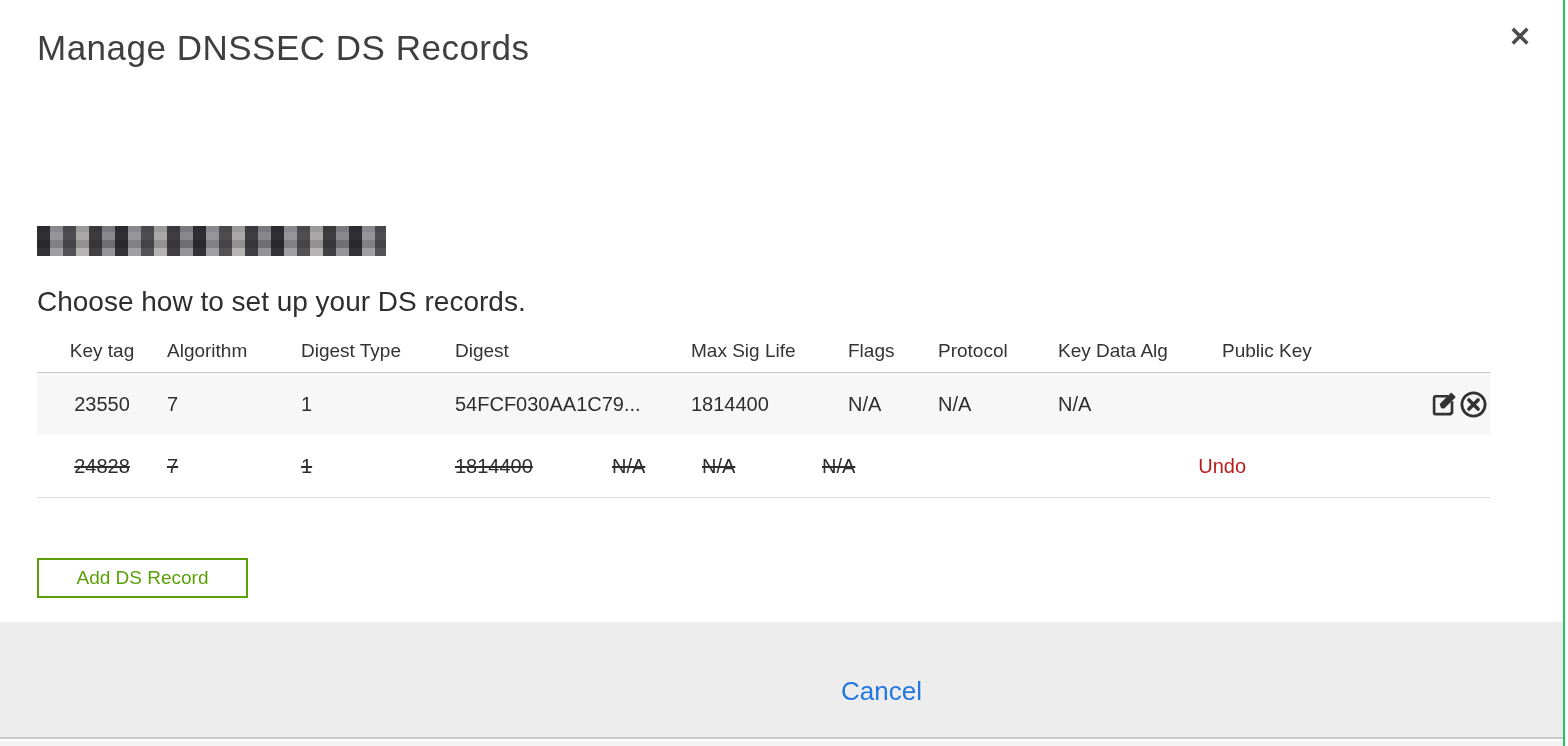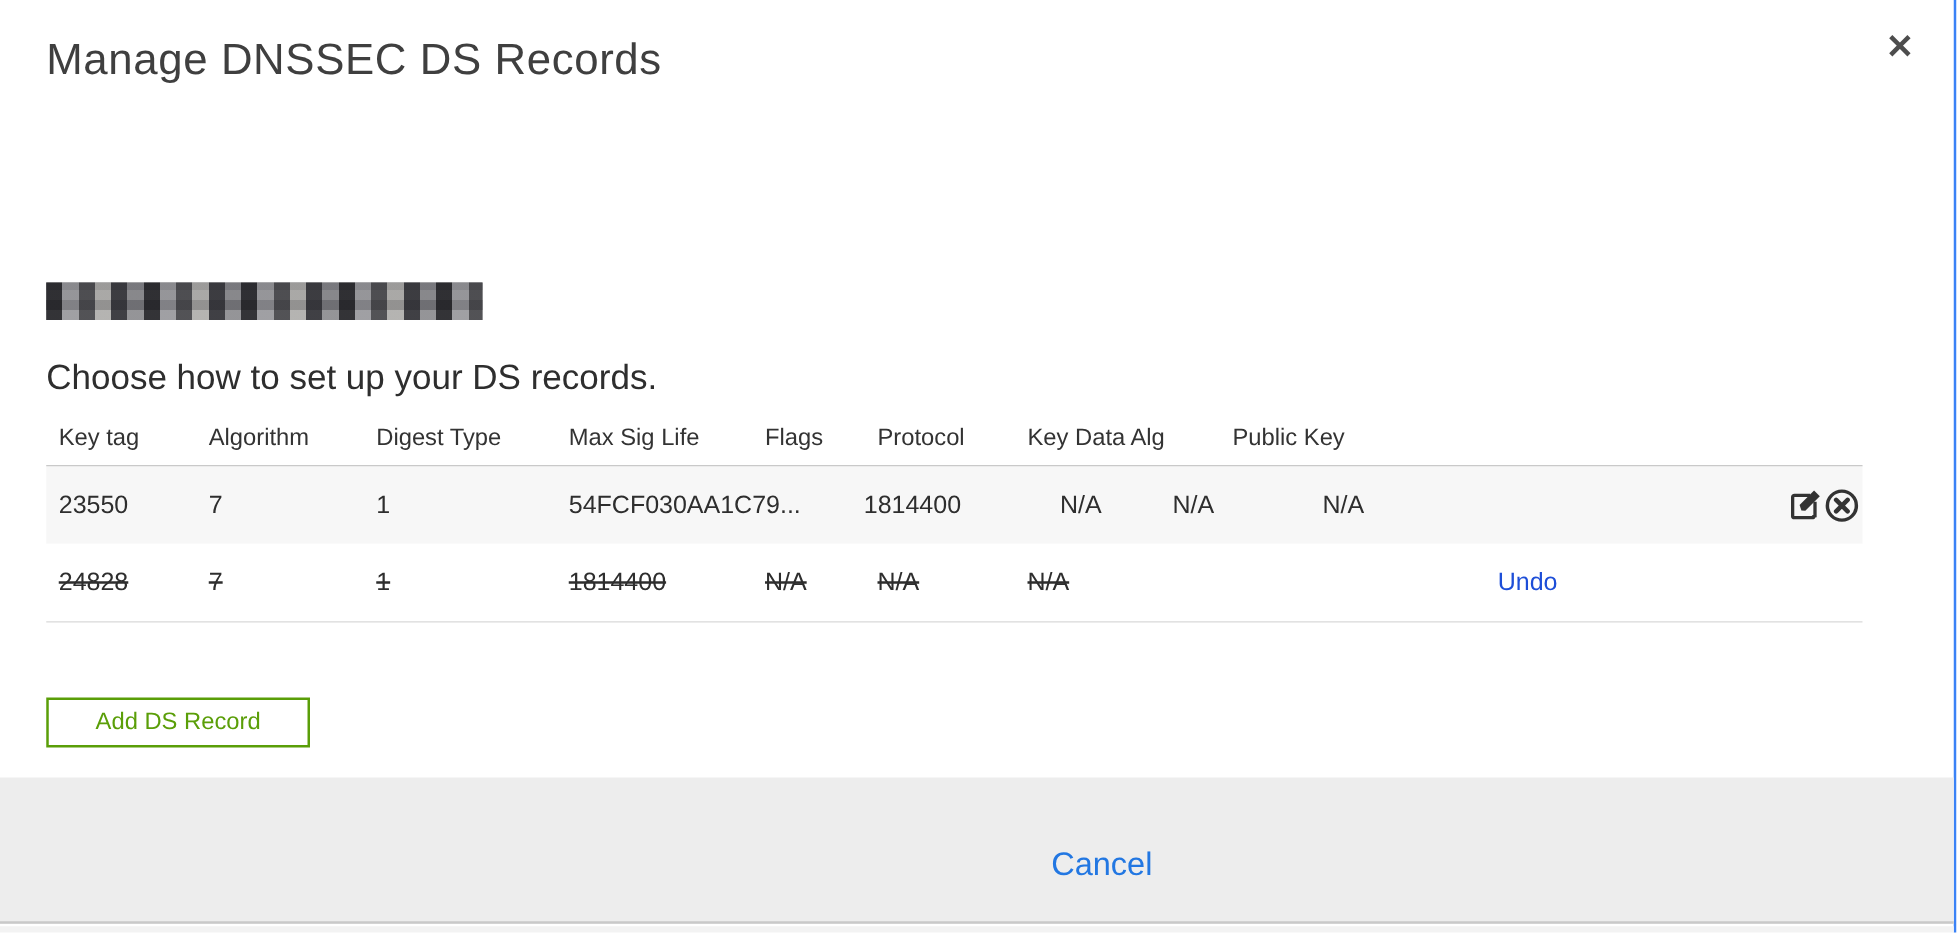--- a/index.html
+++ b/index.html
@@ -6,21 +6,21 @@
   html, body {
     width: 1568px; height: 746px;
     background: #ffffff;
     font-family: "Liberation Sans", sans-serif;
     overflow: hidden;
   }
   .modal {
     position: absolute; left: 0; top: 0;
     width: 1565px; height: 746px;
     background: #ffffff;
-    border-right: 2px solid #3b82f6;
+    border-right: 2px solid #22c55e;
   }
   .dialog-title {
     position: absolute; left: 37px; top: 28px;
     font-size: 35px; font-weight: 300; color: #3f3f3f;
     letter-spacing: 0.5px;
   }
   .close-btn {
     position: absolute; left: 1503px; top: 20px;
     width: 34px; height: 34px;
     font-size: 27px; font-weight: bold; color: #4d4d4d;
@@ -48,33 +48,33 @@
   .ds-table {
     position: absolute; left: 37px; top: 330px; width: 1453px;
   }
   .t-row { display: flex; align-items: center; width: 100%; }
   .t-head { height: 42px; font-size: 19px; color: #333333; }
   .t-body-row { height: 63px; font-size: 20px; color: #2e2e2e; }
   .row-current { background: #f7f7f7; border-top: 1px solid #c9c9c9; }
   .row-deleted { background: #ffffff; border-bottom: 1px solid #d9d9d9; }
   .row-deleted .cell { text-decoration: line-through; }
   .cell { padding-left: 10px; white-space: nowrap; overflow: hidden; }
-  .col-keytag   { width: 120px; }
+  .col-keytag   { width: 120px; text-align: center; }
   .col-alg      { width: 134px; }
   .col-digtype  { width: 154px; }
   .col-digest   { width: 236px; }
   .col-maxsig   { width: 157px; }
   .col-flags    { width: 90px; }
   .col-proto    { width: 120px; }
   .col-keydata  { width: 164px; }
   .col-pubkey   { width: 208px; }
   .col-actions  { width: 70px; display: flex; justify-content: flex-end; align-items: center; padding-right: 2px; }
   .icon-btn { width: 29px; height: 29px; cursor: pointer; display: inline-block; }
   .undo-link {
-    font-size: 20px; color: #1d4ed8; cursor: pointer;
+    font-size: 20px; color: #b91c1c; cursor: pointer;
     text-decoration: none; padding-right: 6px;
   }
   .add-btn {
     position: absolute; left: 37px; top: 514px;
     width: 211px; height: 40px;
     background: #ffffff; border: 2px solid #5a9e08;
     color: #5a9e08; font-size: 19px;
     font-family: "Liberation Sans", sans-serif;
     cursor: pointer;
     margin-top: 44px;
@@ -123,20 +123,21 @@
   <div class="redacted-domain"></div>
 
   <div class="instruction">Choose how to set up your DS records.</div>
 
   <div class="ds-table">
 
     <div class="t-row t-head">
       <div class="cell col-keytag">Key tag</div>
       <div class="cell col-alg">Algorithm</div>
       <div class="cell col-digtype">Digest Type</div>
+      <div class="cell col-digest">Digest</div>
       <div class="cell col-maxsig">Max Sig Life</div>
       <div class="cell col-flags">Flags</div>
       <div class="cell col-proto">Protocol</div>
       <div class="cell col-keydata">Key Data Alg</div>
       <div class="cell col-pubkey">Public Key</div>
       <div class="col-actions"></div>
     </div>
 
     <div class="t-row t-body-row row-current">
       <div class="cell col-keytag">23550</div>

